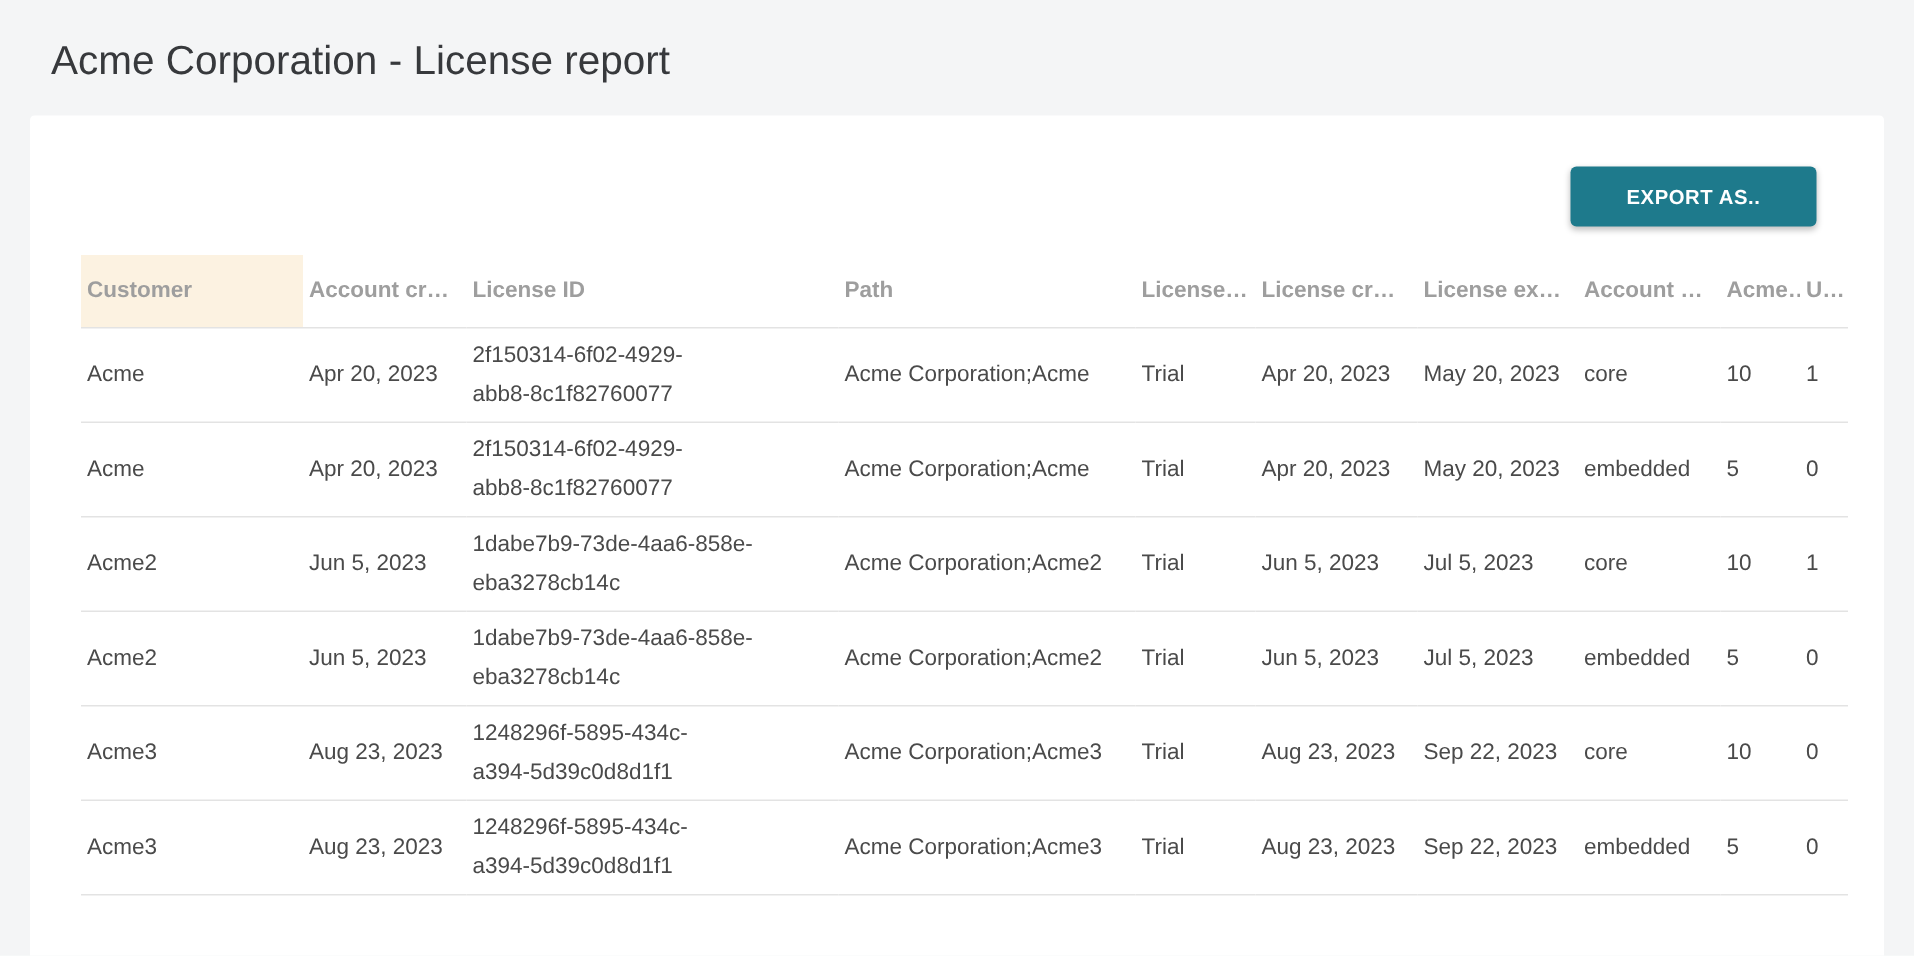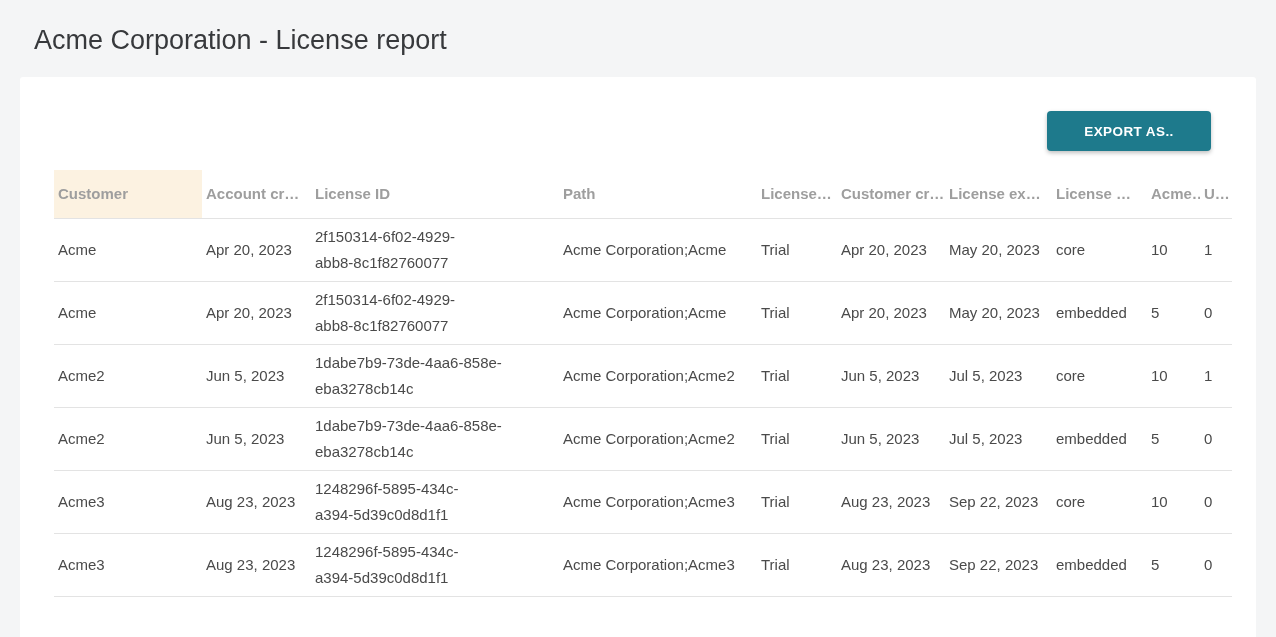--- a/index.html
+++ b/index.html
@@ -106,23 +106,23 @@
       <col style="width:53px">
       <col style="width:32px">
     </colgroup>
     <thead>
       <tr>
         <th class="highlighted">Customer</th>
         <th>Account cr…</th>
         <th>License ID</th>
         <th>Path</th>
         <th>License…</th>
-        <th>Customer cr…</th>
+        <th>License cr…</th>
         <th>License ex…</th>
-        <th>License …</th>
+        <th>Account …</th>
         <th>Acme…</th>
         <th>U…</th>
       </tr>
     </thead>
     <tbody>
 
     <tr>
           <td>Acme</td>
           <td>Apr 20, 2023</td>
           <td>2f150314-6f02-4929-

